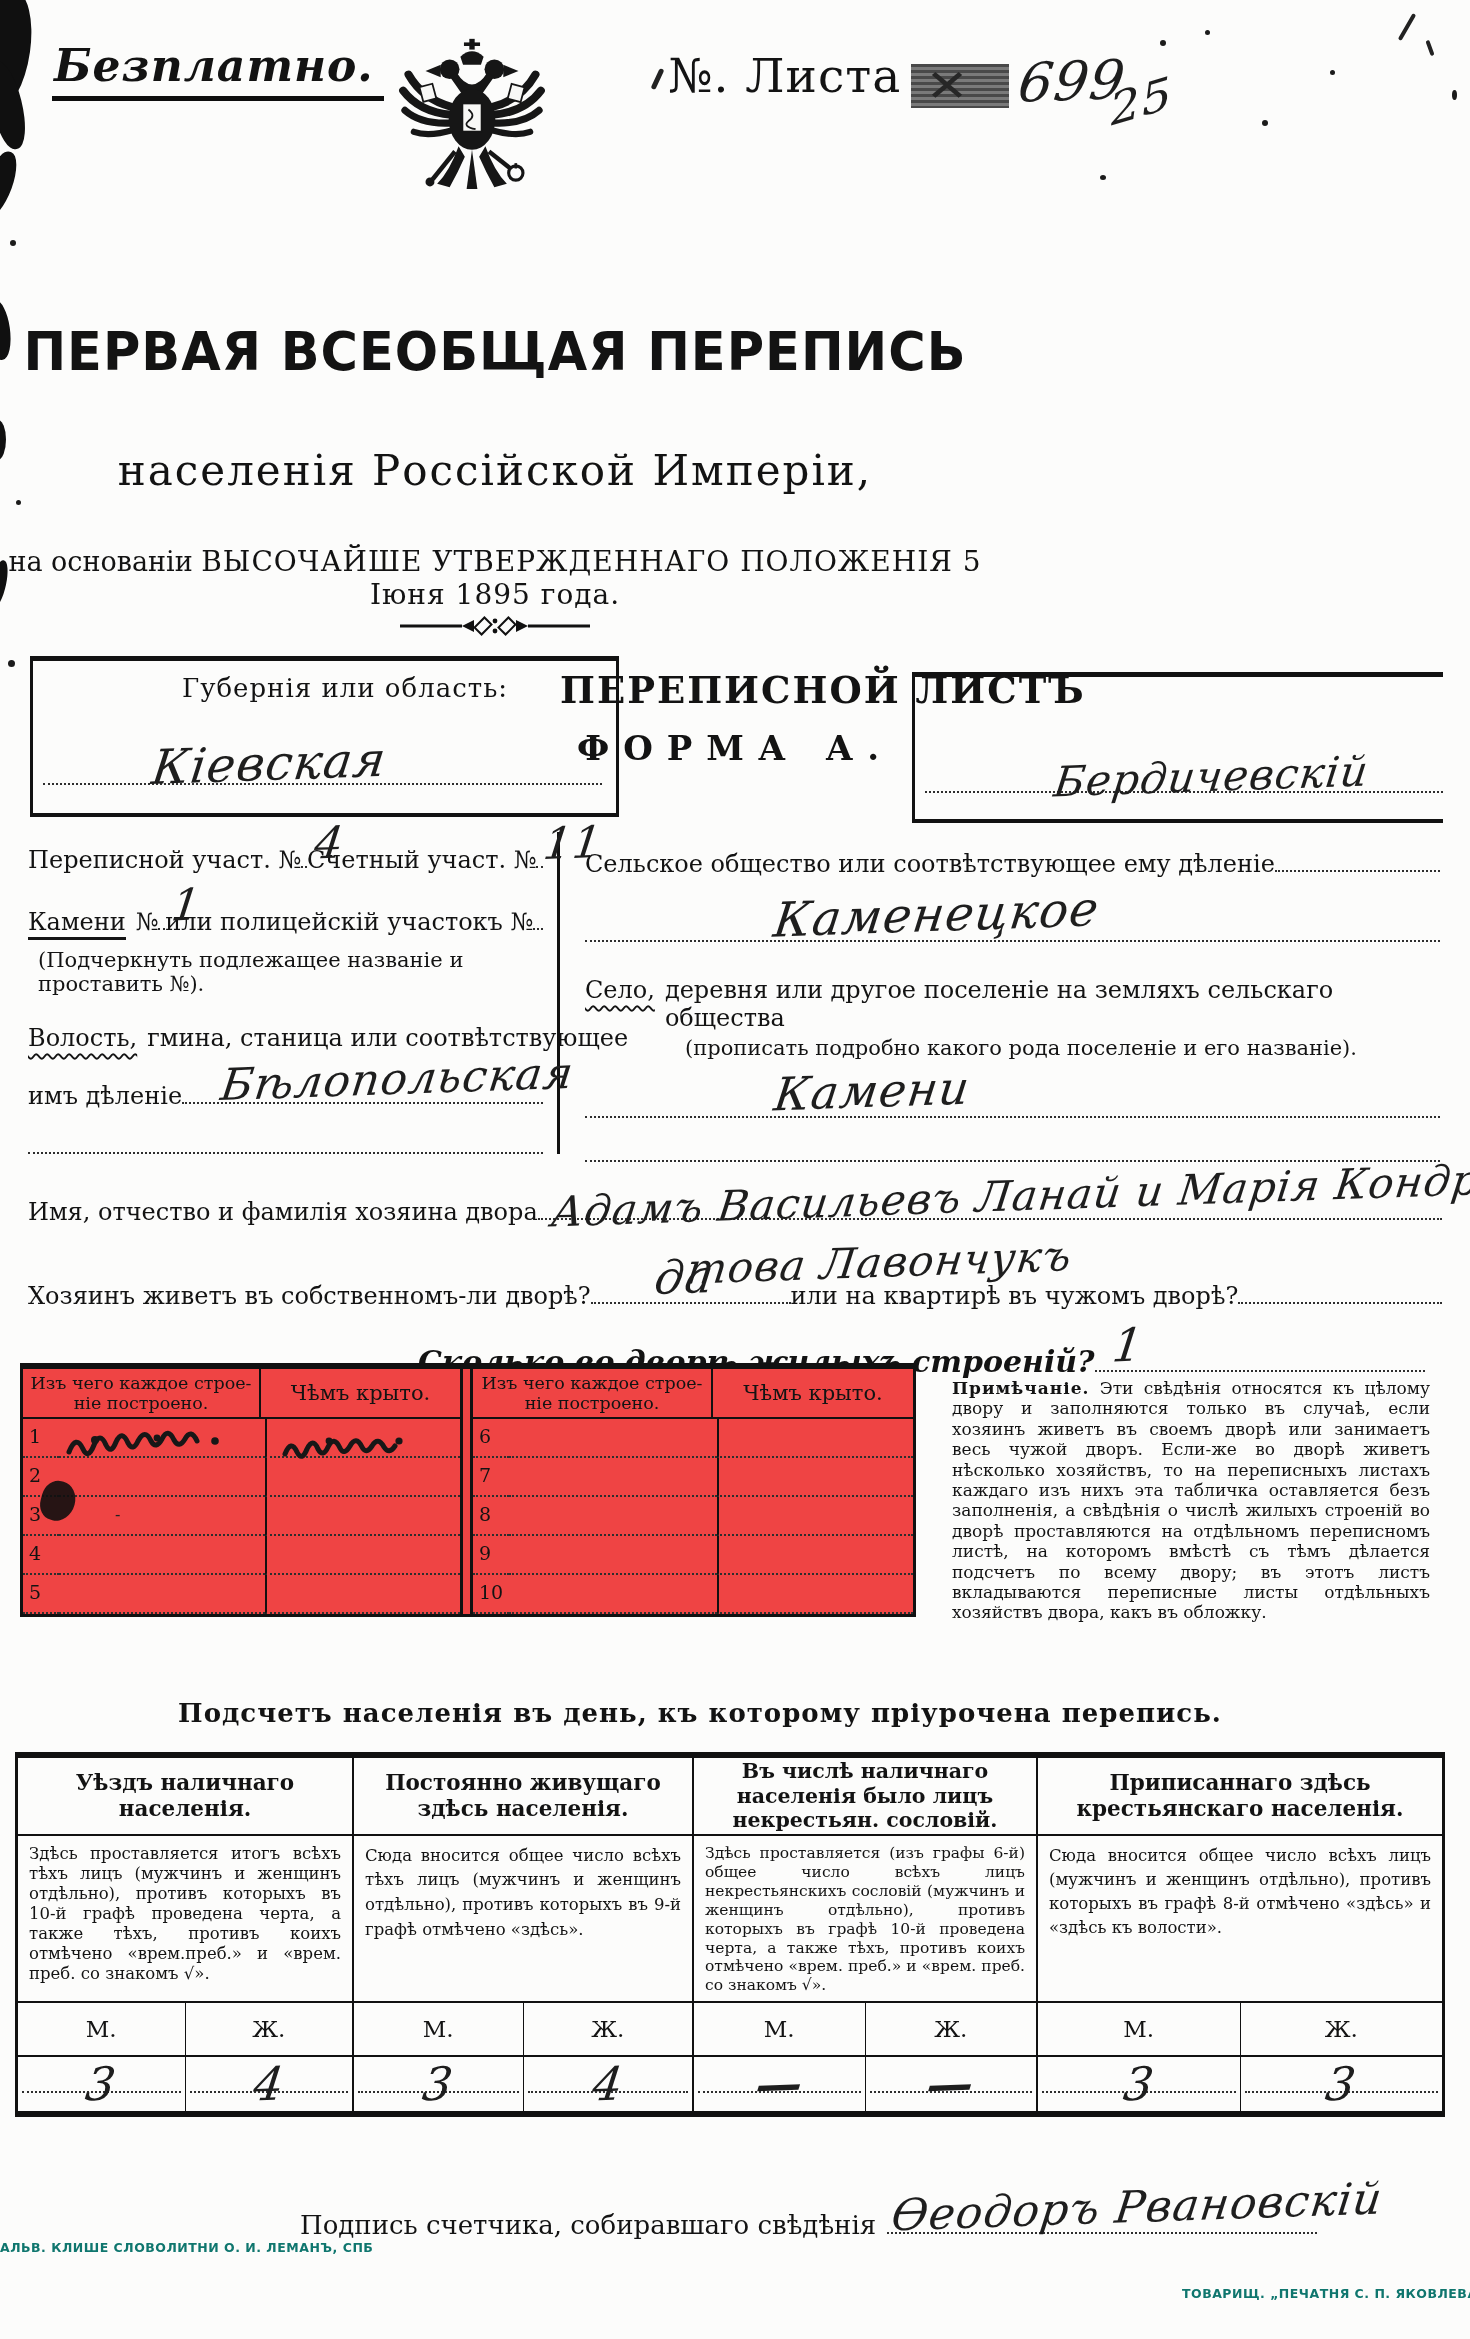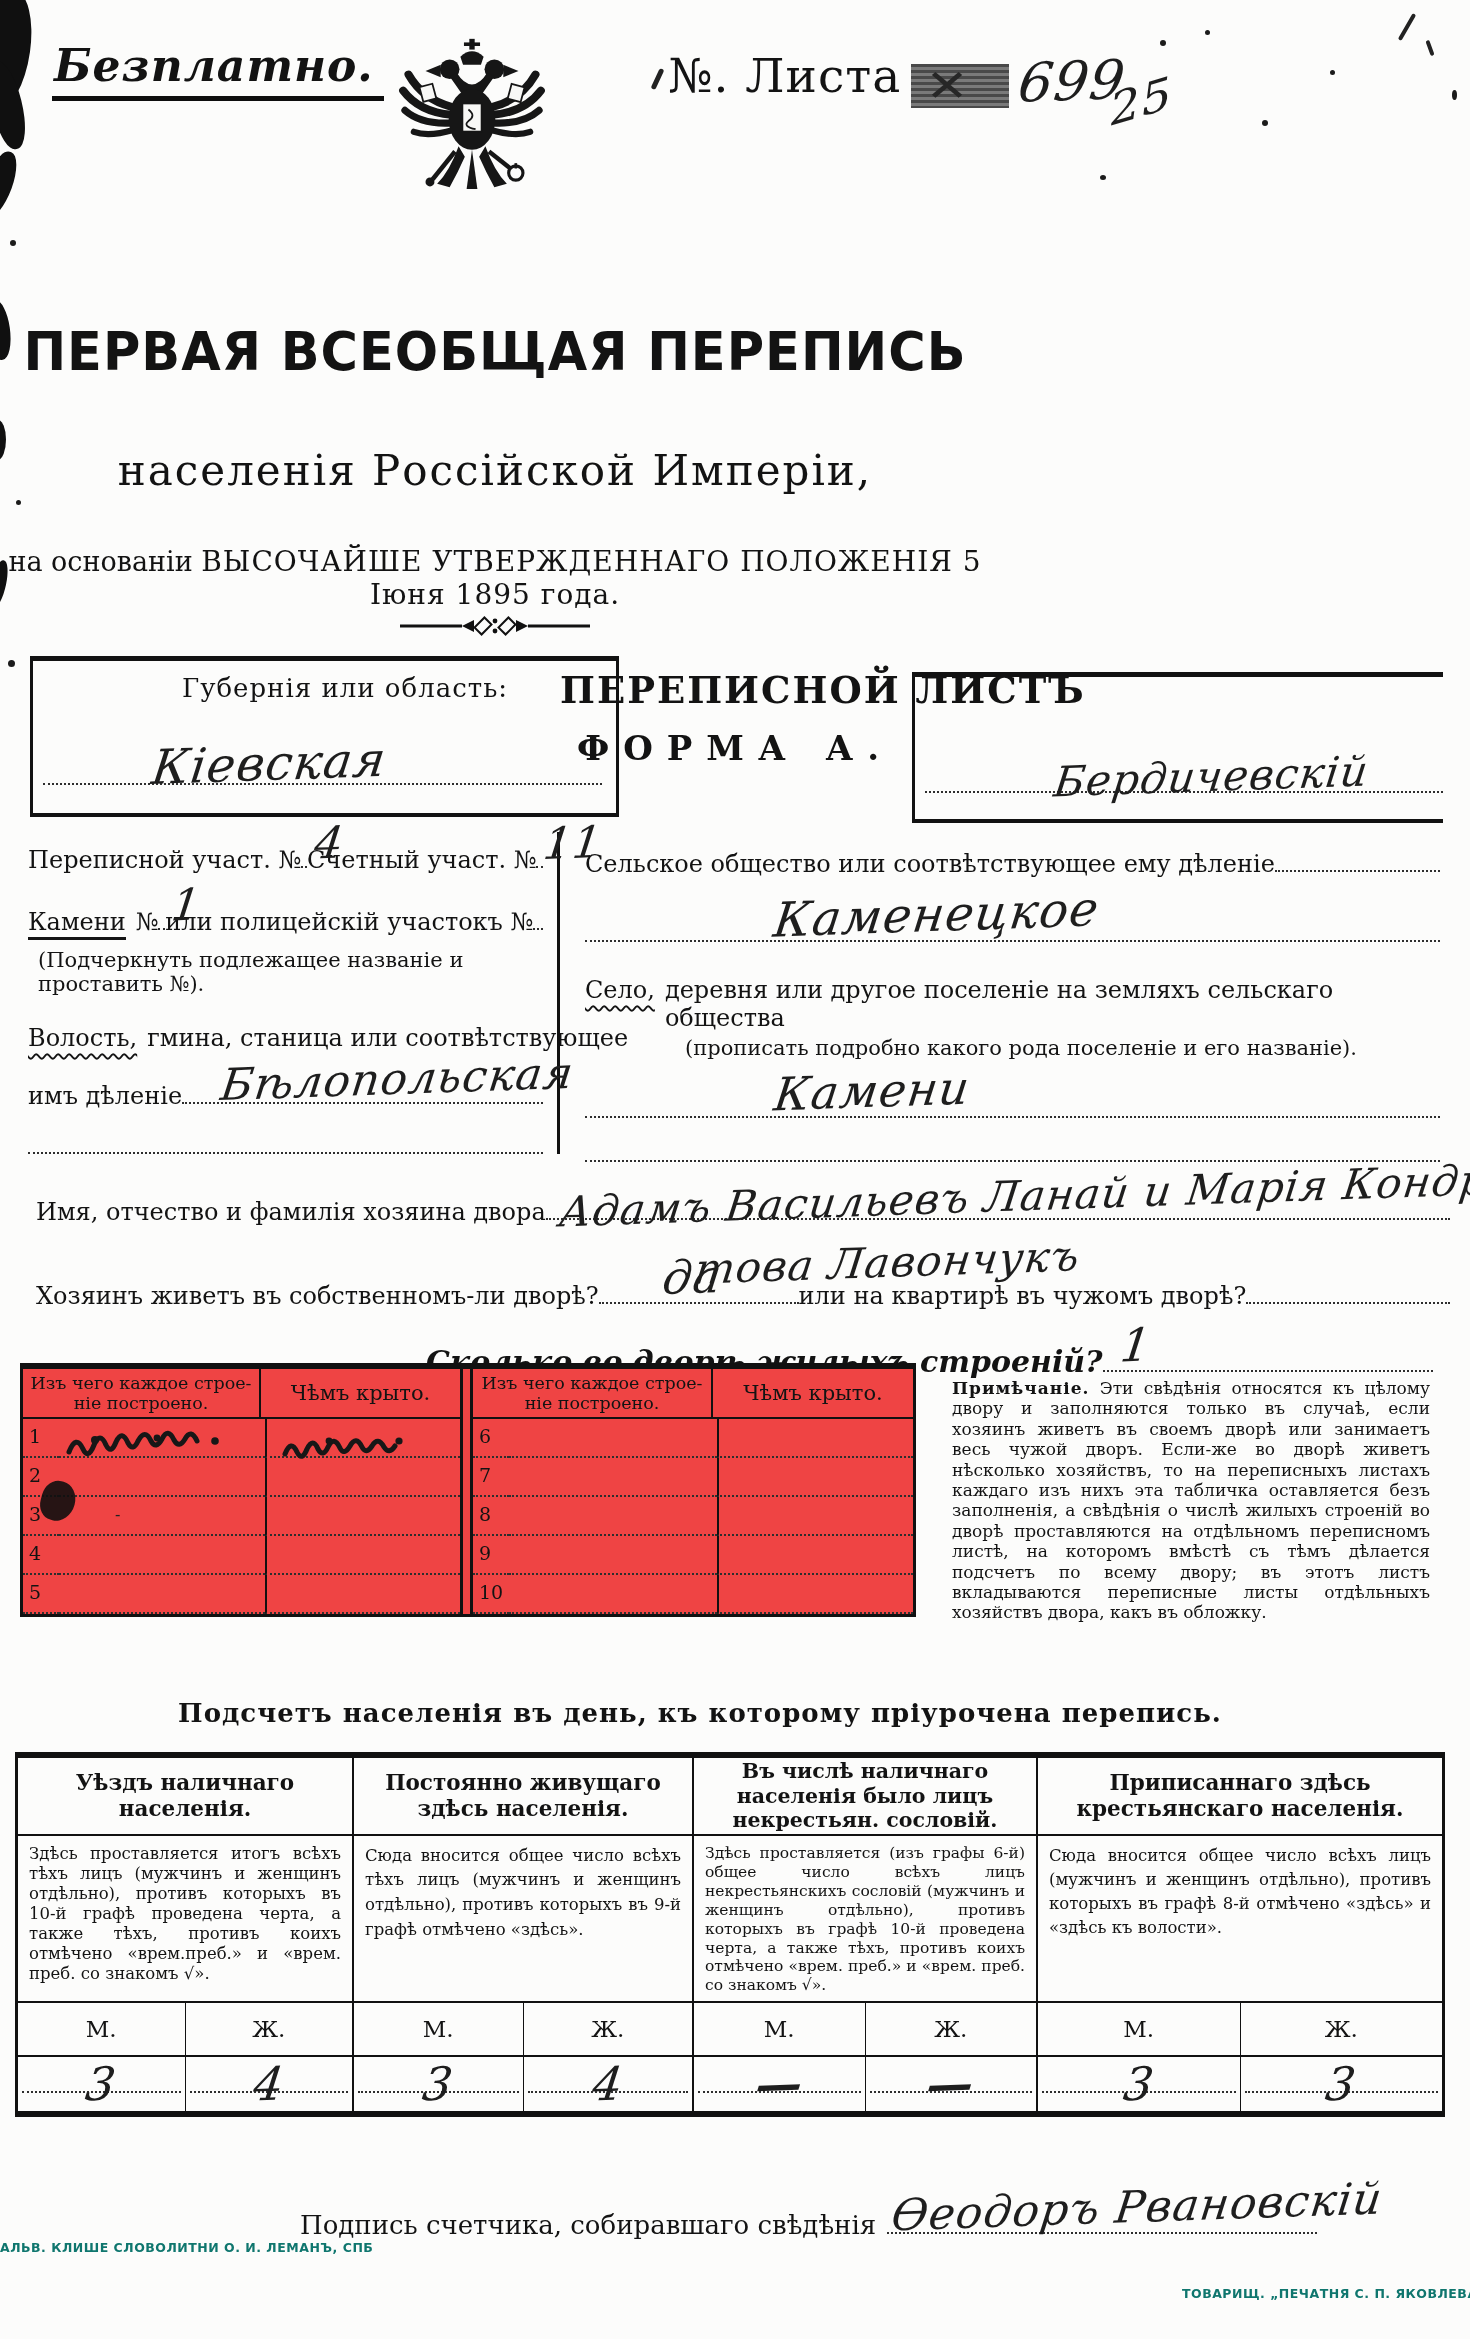--- a/index.html
+++ b/index.html
@@ -257,21 +257,21 @@
       <span class="lbl" style="margin-left:10px;white-space:normal;">деревня или другое поселеніе на земляхъ сельскаго общества</span>
     </div>
     <div class="small-note" style="margin-top:4px;margin-left:100px;">(прописать подробно какого рода поселеніе и его названіе).</div>
     <div class="dots" style="width:100%;margin-top:56px;">
       <span class="hw hw-on-line" style="left:190px;font-size:46px;">Камени</span>
     </div>
   </div>
   <div class="dotline" style="left:28px;top:1152px;width:515px;"></div>
   <div class="dotline" style="left:585px;top:1160px;width:855px;"></div>
 
-  <div class="abs" style="left:28px;top:1198px;width:1414px;margin-left:8px;">
+  <div class="abs" style="left:28px;top:1198px;width:1414px;">
     <div class="row">
       <span class="lbl">Имя, отчество и фамилія хозяина двора</span>
       <span class="dots" style="flex:1;">
         <span class="hw hw-on-line" style="left:16px;font-size:42px;">Адамъ Васильевъ Ланай и Марія Кондра</span>
       </span>
     </div>
     <span class="hw" style="position:absolute;left:660px;top:40px;font-size:42px;">това Лавончукъ</span>
     <div class="row" style="margin-top:56px;">
       <span class="lbl">Хозяинъ живетъ въ собственномъ-ли дворѣ?</span>
       <span class="dots" style="width:200px;">

